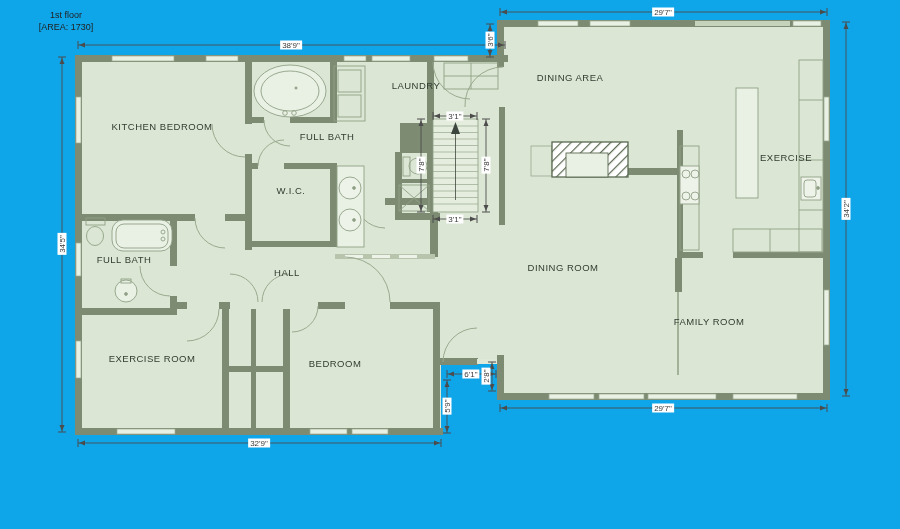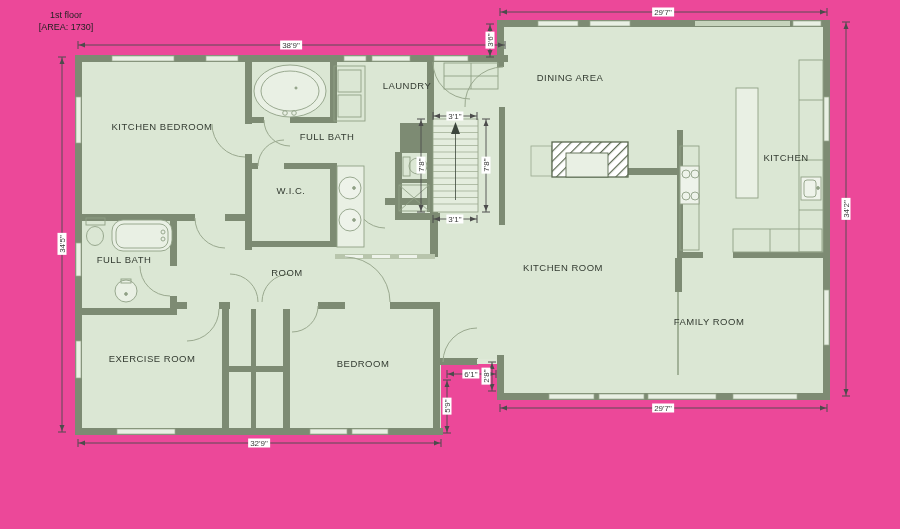--- a/index.html
+++ b/index.html
@@ -1,16 +1,16 @@
 <!DOCTYPE html>
 <html><head>
 <meta charset="utf-8">
 <style>
   html,body{margin:0;padding:0;background:#fff;}
-  #plan{position:relative;width:900px;height:529px;background:#ec4899;overflow:hidden;
+  #plan{position:relative;width:900px;height:529px;background:#0ea5e9;overflow:hidden;
         font-family:"Liberation Sans",sans-serif;}
   #plan svg{position:absolute;left:0;top:0;}
   .lbl{position:absolute;transform:translate(-50%,-50%);font-size:9.5px;letter-spacing:.5px;
        color:#333b31;white-space:nowrap;z-index:3;}
   .dim{position:absolute;transform:translate(-50%,-50%);font-size:8px;color:#3a3a3a;
        background:#fff;padding:0 2px;white-space:nowrap;z-index:3;}
   .dim.rot{transform:translate(-50%,-50%) rotate(-90deg);}
   .title{position:absolute;left:28px;top:9px;width:76px;text-align:center;font-size:9px;
          line-height:12px;color:#222;z-index:3;}
 </style>
@@ -282,29 +282,29 @@
         <line x1="500" y1="408" x2="827" y2="408" stroke="#4c4c4c" stroke-width="0.9"></line>
         <line x1="500" y1="404" x2="500" y2="412" stroke="#4c4c4c" stroke-width="1"></line>
         <line x1="827" y1="404" x2="827" y2="412" stroke="#4c4c4c" stroke-width="1"></line>
         <polygon points="507,405.5 507,410.5 501,408" fill="#4c4c4c"></polygon>
         <polygon points="820,405.5 820,410.5 826,408" fill="#4c4c4c"></polygon>
       </g>
   </svg>
 
   <div class="lbl" style="left:162px;top:126px">KITCHEN BEDROOM</div>
   <div class="lbl" style="left:327px;top:136px">FULL BATH</div>
-  <div class="lbl" style="left:407px;top:85px">LAUNDRY</div>
+  <div class="lbl" style="left:416px;top:85px">LAUNDRY</div>
   <div class="lbl" style="left:291px;top:190px">W.I.C.</div>
   <div class="lbl" style="left:124px;top:259px">FULL BATH</div>
-  <div class="lbl" style="left:287px;top:272px">ROOM</div>
+  <div class="lbl" style="left:287px;top:272px">HALL</div>
   <div class="lbl" style="left:152px;top:358px">EXERCISE ROOM</div>
-  <div class="lbl" style="left:363px;top:363px">BEDROOM</div>
+  <div class="lbl" style="left:335px;top:363px">BEDROOM</div>
   <div class="lbl" style="left:570px;top:77px">DINING AREA</div>
-  <div class="lbl" style="left:786px;top:157px">KITCHEN</div>
-  <div class="lbl" style="left:563px;top:267px">KITCHEN ROOM</div>
+  <div class="lbl" style="left:786px;top:157px">EXERCISE</div>
+  <div class="lbl" style="left:563px;top:267px">DINING ROOM</div>
   <div class="lbl" style="left:709px;top:321px">FAMILY ROOM</div>
 
   <div class="dim" style="left:291px;top:45px">38'9"</div>
   <div class="dim" style="left:663px;top:12px">29'7"</div>
   <div class="dim rot" style="left:490px;top:40px">3'6"</div>
   <div class="dim rot" style="left:62px;top:244px">34'5"</div>
   <div class="dim rot" style="left:846px;top:209px">34'2"</div>
   <div class="dim" style="left:455px;top:116px">3'1"</div>
   <div class="dim" style="left:455px;top:219px">3'1"</div>
   <div class="dim rot" style="left:421px;top:165px">7'8"</div>

